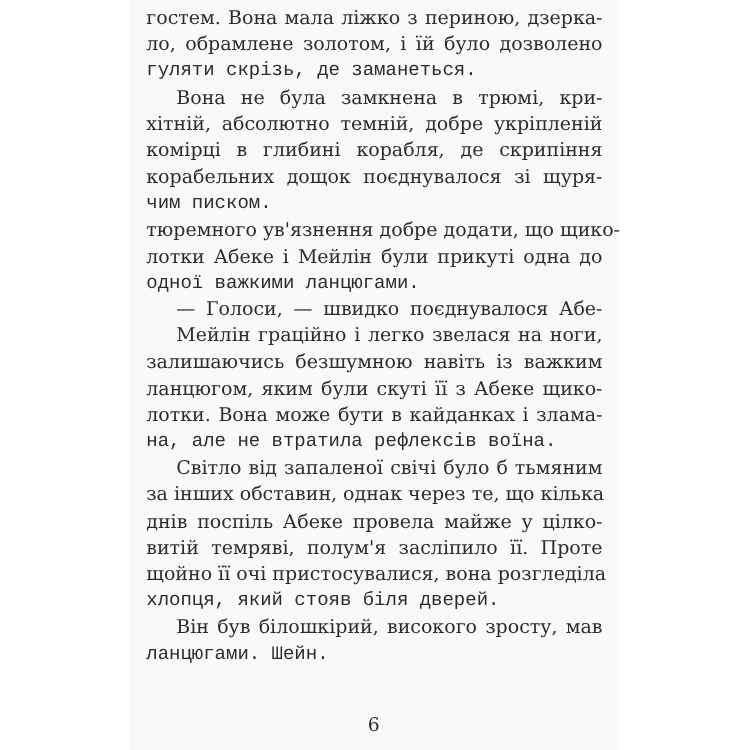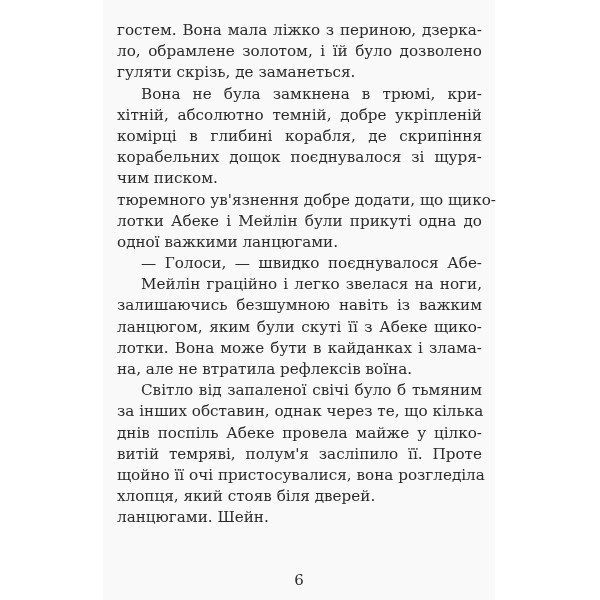--- a/index.html
+++ b/index.html
@@ -20,36 +20,36 @@
     }
     .text {
       position: absolute;
       left: 14px;
       top: 4px;
       width: 365px;
       font-family: "DejaVu Serif", "Liberation Serif", serif;
       font-size: 15.2px;
       line-height: 21.2px;
       color: #2b2b2b;
-      margin-top: 16px;
     }
     .para {
       margin: 0;
       text-align: justify;
       text-align-last: auto;
     }
     .line {
       display: block;
       white-space: nowrap;
       text-align: justify;
       text-align-last: justify;
       height: 21.2px;
     }
     .line.last {
       text-align-last: left;
+      font-family: Liberation Mono, monospace;
     }
     .line.first-indent {
       padding-left: 24px;
     }
     .page-number {
       position: absolute;
       left: 0;
       width: 392px;
       top: 571px;
       text-align: center;
@@ -99,19 +99,20 @@
     <p class="para">
       <span class="line first-indent">Світло від запаленої свічі було б тьмяним</span>
       <span class="line">за інших обставин, однак через те, що кілька</span>
       <span class="line">днів поспіль Абеке провела майже у цілко-</span>
       <span class="line">витій темряві, полум'я засліпило її. Проте</span>
       <span class="line">щойно її очі пристосувалися, вона розгледіла</span>
       <span class="line last">хлопця, який стояв біля дверей.</span>
     </p>
 
     <p class="para">
+      <span class="line first-indent">Він був білошкірий, високого зросту, мав</span>
       <span class="line last">ланцюгами. Шейн.</span>
     </p>
 
   </div>
 
   <div class="page-number">6</div>
 </div>
 
 </body></html>

